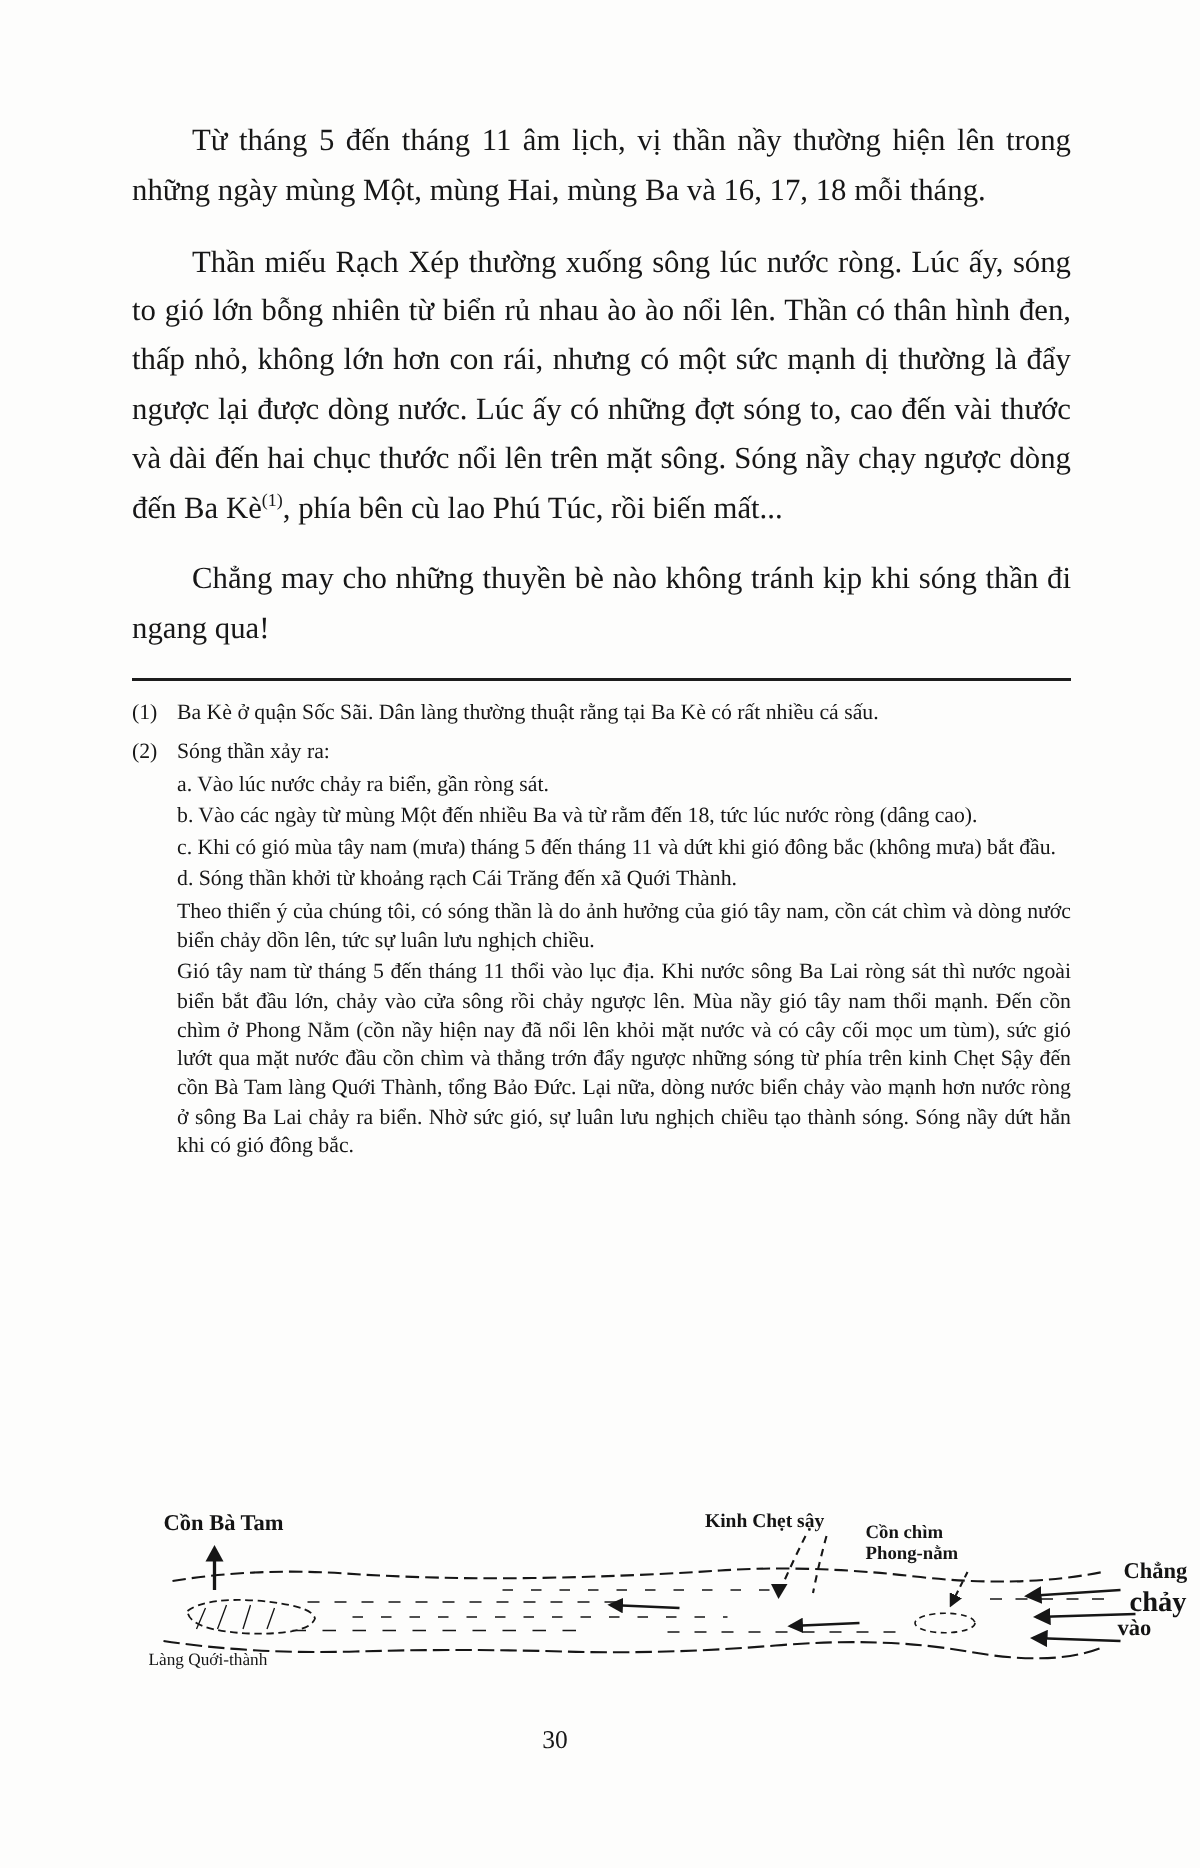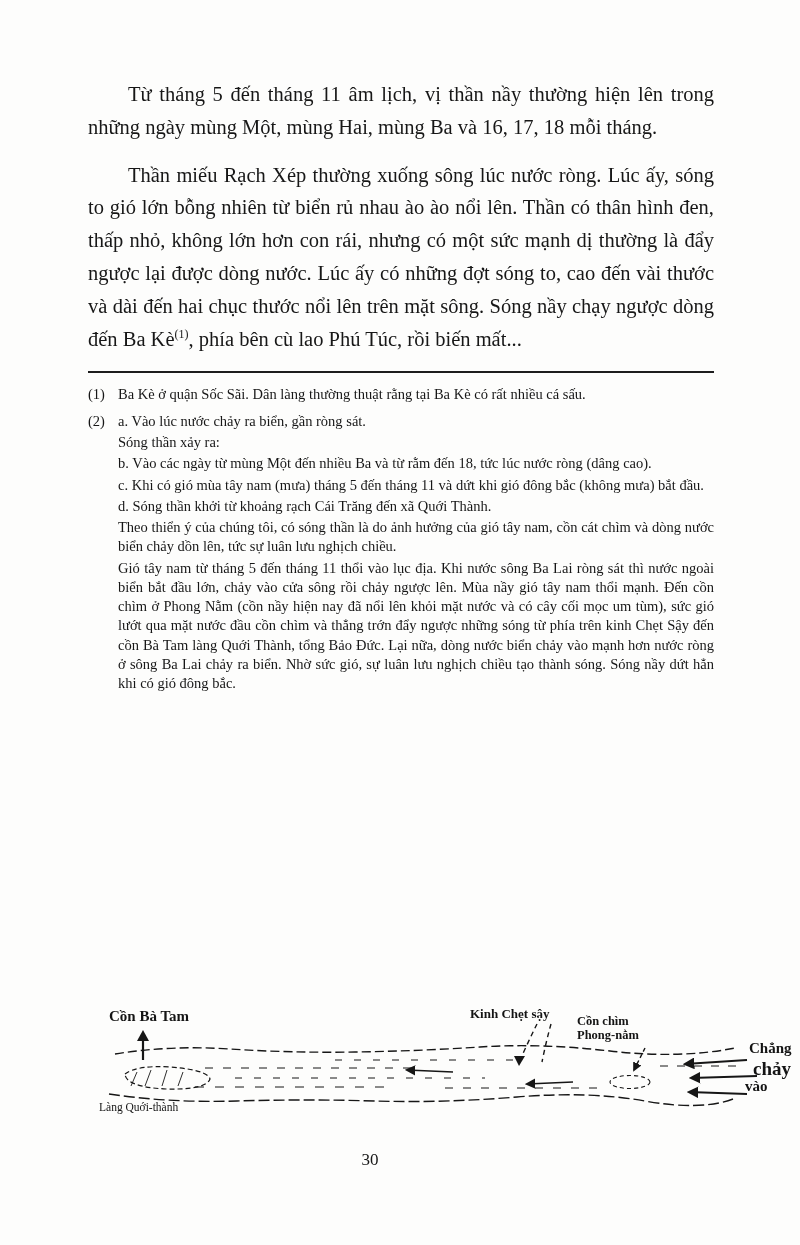--- a/index.html
+++ b/index.html
@@ -76,36 +76,37 @@
   }
 </style>
 </head>
 <body>
 
 <div class="text-col">
 
   <div class="body-text">
     <p>Từ tháng 5 đến tháng 11 âm lịch, vị thần nầy thường hiện lên trong những ngày mùng Một, mùng Hai, mùng Ba và 16, 17, 18 mỗi tháng.</p>
     <p><span>Thần miếu Rạch Xép thường xuống sông lúc nước ròng. Lúc ấy, sóng to gió lớn bỗng nhiên từ biển rủ nhau ào ào nổi lên. Thần có thân hình đen, thấp nhỏ, không lớn hơn con rái, nhưng có một sức mạnh dị thường là đẩy ngược lại được dòng nước. Lúc ấy có những đợt sóng to, cao đến vài thước và dài đến hai chục thước nổi lên trên mặt sông. Sóng nầy chạy ngược dòng đến Ba Kè</span><sup class="fnref">(1)</sup><span>, phía bên cù lao Phú Túc, rồi biến mất...</span></p>
+    <p>Chẳng may cho những thuyền bè nào không tránh kịp khi sóng thần đi ngang qua!</p>
   </div>
 
   <hr class="fn-rule">
 
   <section class="footnotes">
     <div class="fn">
       <span class="fn-label">(1)</span>
       <div class="fn-body">
         <p>Ba Kè ở quận Sốc Sãi. Dân làng thường thuật rằng tại Ba Kè có rất nhiều cá sấu.</p>
       </div>
     </div>
     <div class="fn">
       <span class="fn-label">(2)</span>
       <div class="fn-body">
+        <p>Sóng thần xảy ra:</p>
         <p>a. Vào lúc nước chảy ra biển, gần ròng sát.</p>
-        <p>Sóng thần xảy ra:</p>
         <p>b. Vào các ngày từ mùng Một đến nhiều Ba và từ rằm đến 18, tức lúc nước ròng (dâng cao).</p>
         <p>c. Khi có gió mùa tây nam (mưa) tháng 5 đến tháng 11 và dứt khi gió đông bắc (không mưa) bắt đầu.</p>
         <p>d. Sóng thần khởi từ khoảng rạch Cái Trăng đến xã Quới Thành.</p>
         <p>Theo thiển ý của chúng tôi, có sóng thần là do ảnh hưởng của gió tây nam, cồn cát chìm và dòng nước biển chảy dồn lên, tức sự luân lưu nghịch chiều.</p>
         <p>Gió tây nam từ tháng 5 đến tháng 11 thổi vào lục địa. Khi nước sông Ba Lai ròng sát thì nước ngoài biển bắt đầu lớn, chảy vào cửa sông rồi chảy ngược lên. Mùa nầy gió tây nam thổi mạnh. Đến cồn chìm ở Phong Nằm (cồn nầy hiện nay đã nổi lên khỏi mặt nước và có cây cối mọc um tùm), sức gió lướt qua mặt nước đầu cồn chìm và thẳng trớn đẩy ngược những sóng từ phía trên kinh Chẹt Sậy đến cồn Bà Tam làng Quới Thành, tổng Bảo Đức. Lại nữa, dòng nước biển chảy vào mạnh hơn nước ròng ở sông Ba Lai chảy ra biển. Nhờ sức gió, sự luân lưu nghịch chiều tạo thành sóng. Sóng nầy dứt hẳn khi có gió đông bắc.</p>
       </div>
     </div>
   </section>
 </div>
 

